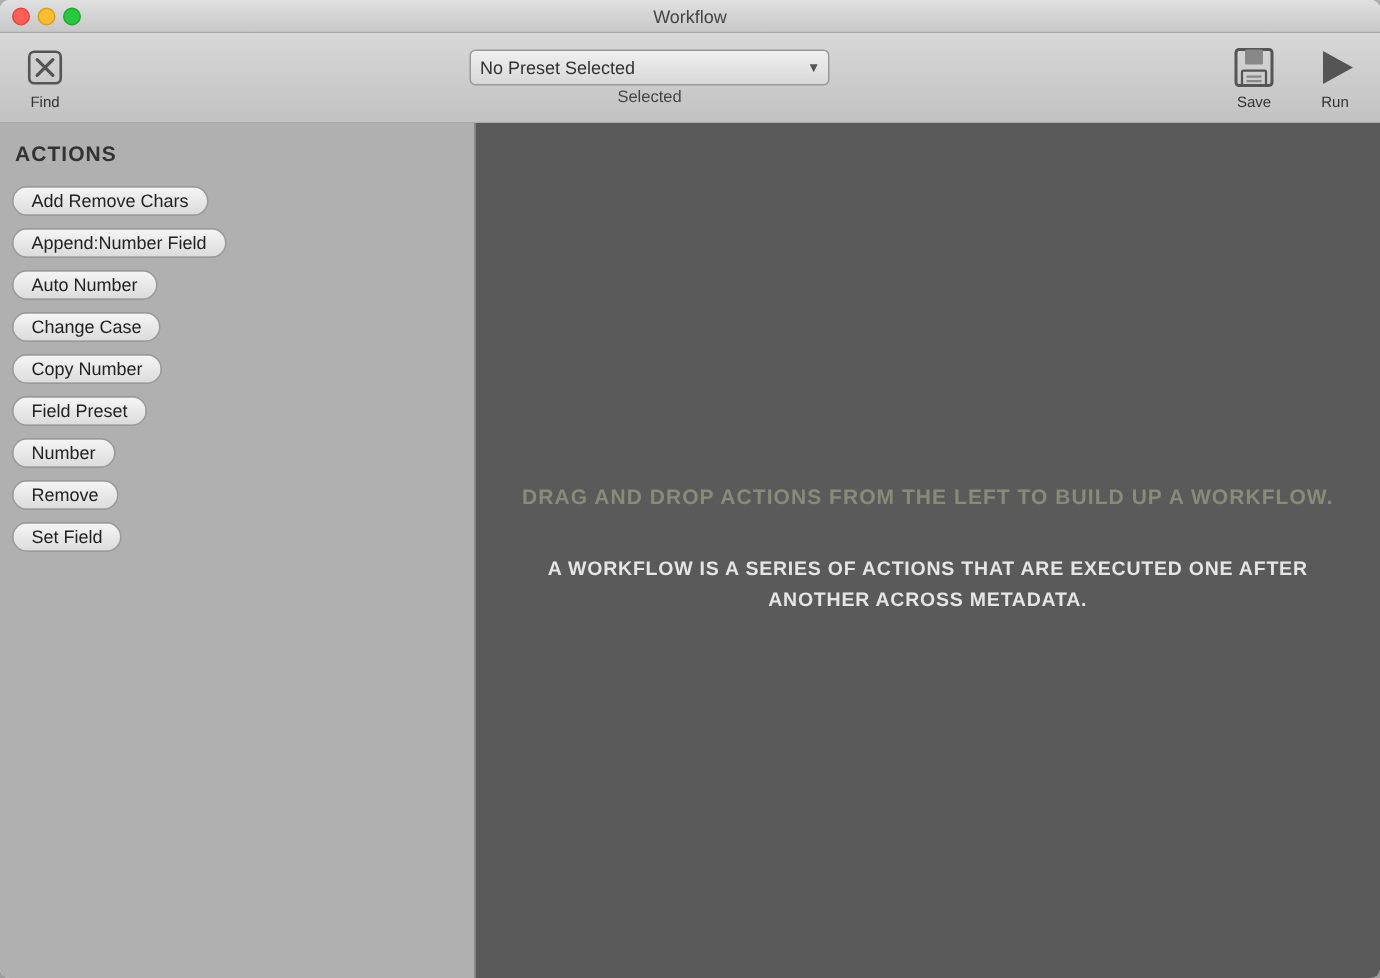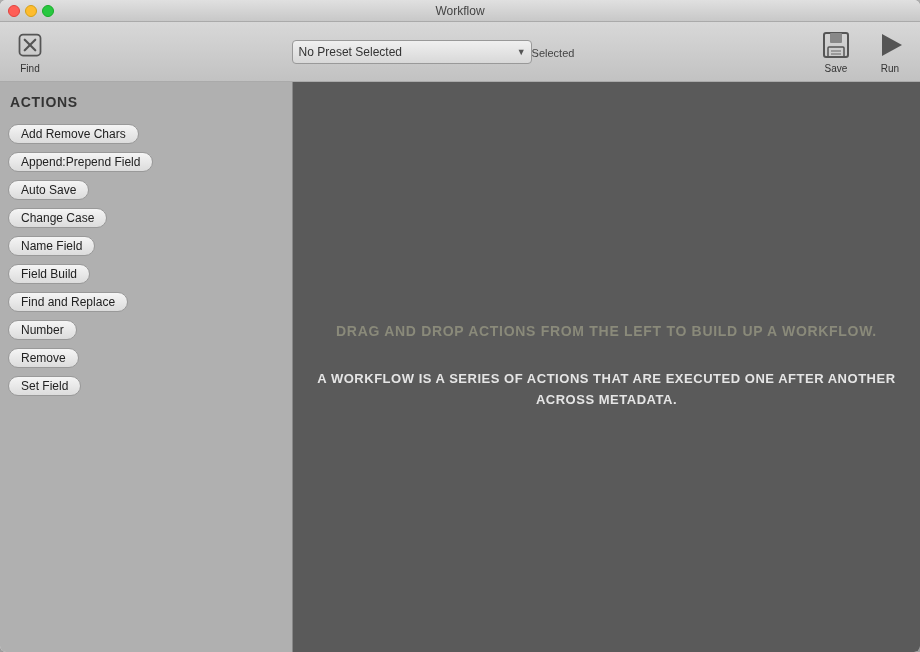--- a/index.html
+++ b/index.html
@@ -99,21 +99,21 @@
     
     .clear-icon-svg {
       width: 28px;
       height: 28px;
     }
 
     
     .preset-container {
       flex: 1;
       display: flex;
-      flex-direction: row;
+      flex-direction: column;
       align-items: center;
       justify-content: center;
     }
 
     .preset-select {
       width: 240px;
       height: 24px;
       background: linear-gradient(to bottom, #f0f0f0, #d8d8d8);
       border: 1px solid #999;
       border-radius: 4px;
@@ -157,21 +157,21 @@
 
     
     .main-content {
       display: flex;
       flex: 1;
       overflow: hidden;
     }
 
     
     .sidebar {
-      width: 293px;
+      width: 317px;
       background: #b0b0b0;
       border-right: 1px solid #888;
       flex-shrink: 0;
       overflow-y: auto;
       padding: 8px;
     }
 
     .sidebar-title {
       font-size: 14px;
       font-weight: bold;
@@ -292,26 +292,25 @@
       <span class="btn-label">Run</span>
     </div>
   </div>
 
   <div class="main-content">
 
     <div class="sidebar">
       <div class="sidebar-title">ACTIONS</div>
       <div class="actions-list">
         <div class="action-btn">Add Remove Chars</div>
-        <div class="action-btn">Append:Prepend Field</div>
-        <div class="action-btn">Auto Save</div>
+        <div class="action-btn">Append:Number Field</div>
+        <div class="action-btn">Auto Number</div>
         <div class="action-btn">Change Case</div>
-        <div class="action-btn">Name Field</div>
-        <div class="action-btn">Field Build</div>
-        <div class="action-btn">Find and Replace</div>
+        <div class="action-btn">Copy Number</div>
+        <div class="action-btn">Field Preset</div>
         <div class="action-btn">Number</div>
         <div class="action-btn">Remove</div>
         <div class="action-btn">Set Field</div>
       </div>
     </div>
 
     <div class="drop-area">
       <div class="drop-text-primary">DRAG AND DROP ACTIONS FROM THE LEFT TO BUILD UP A WORKFLOW.</div>
       <div class="drop-text-secondary">A WORKFLOW IS A SERIES OF ACTIONS THAT ARE EXECUTED ONE AFTER ANOTHER ACROSS METADATA.</div>
     </div>

